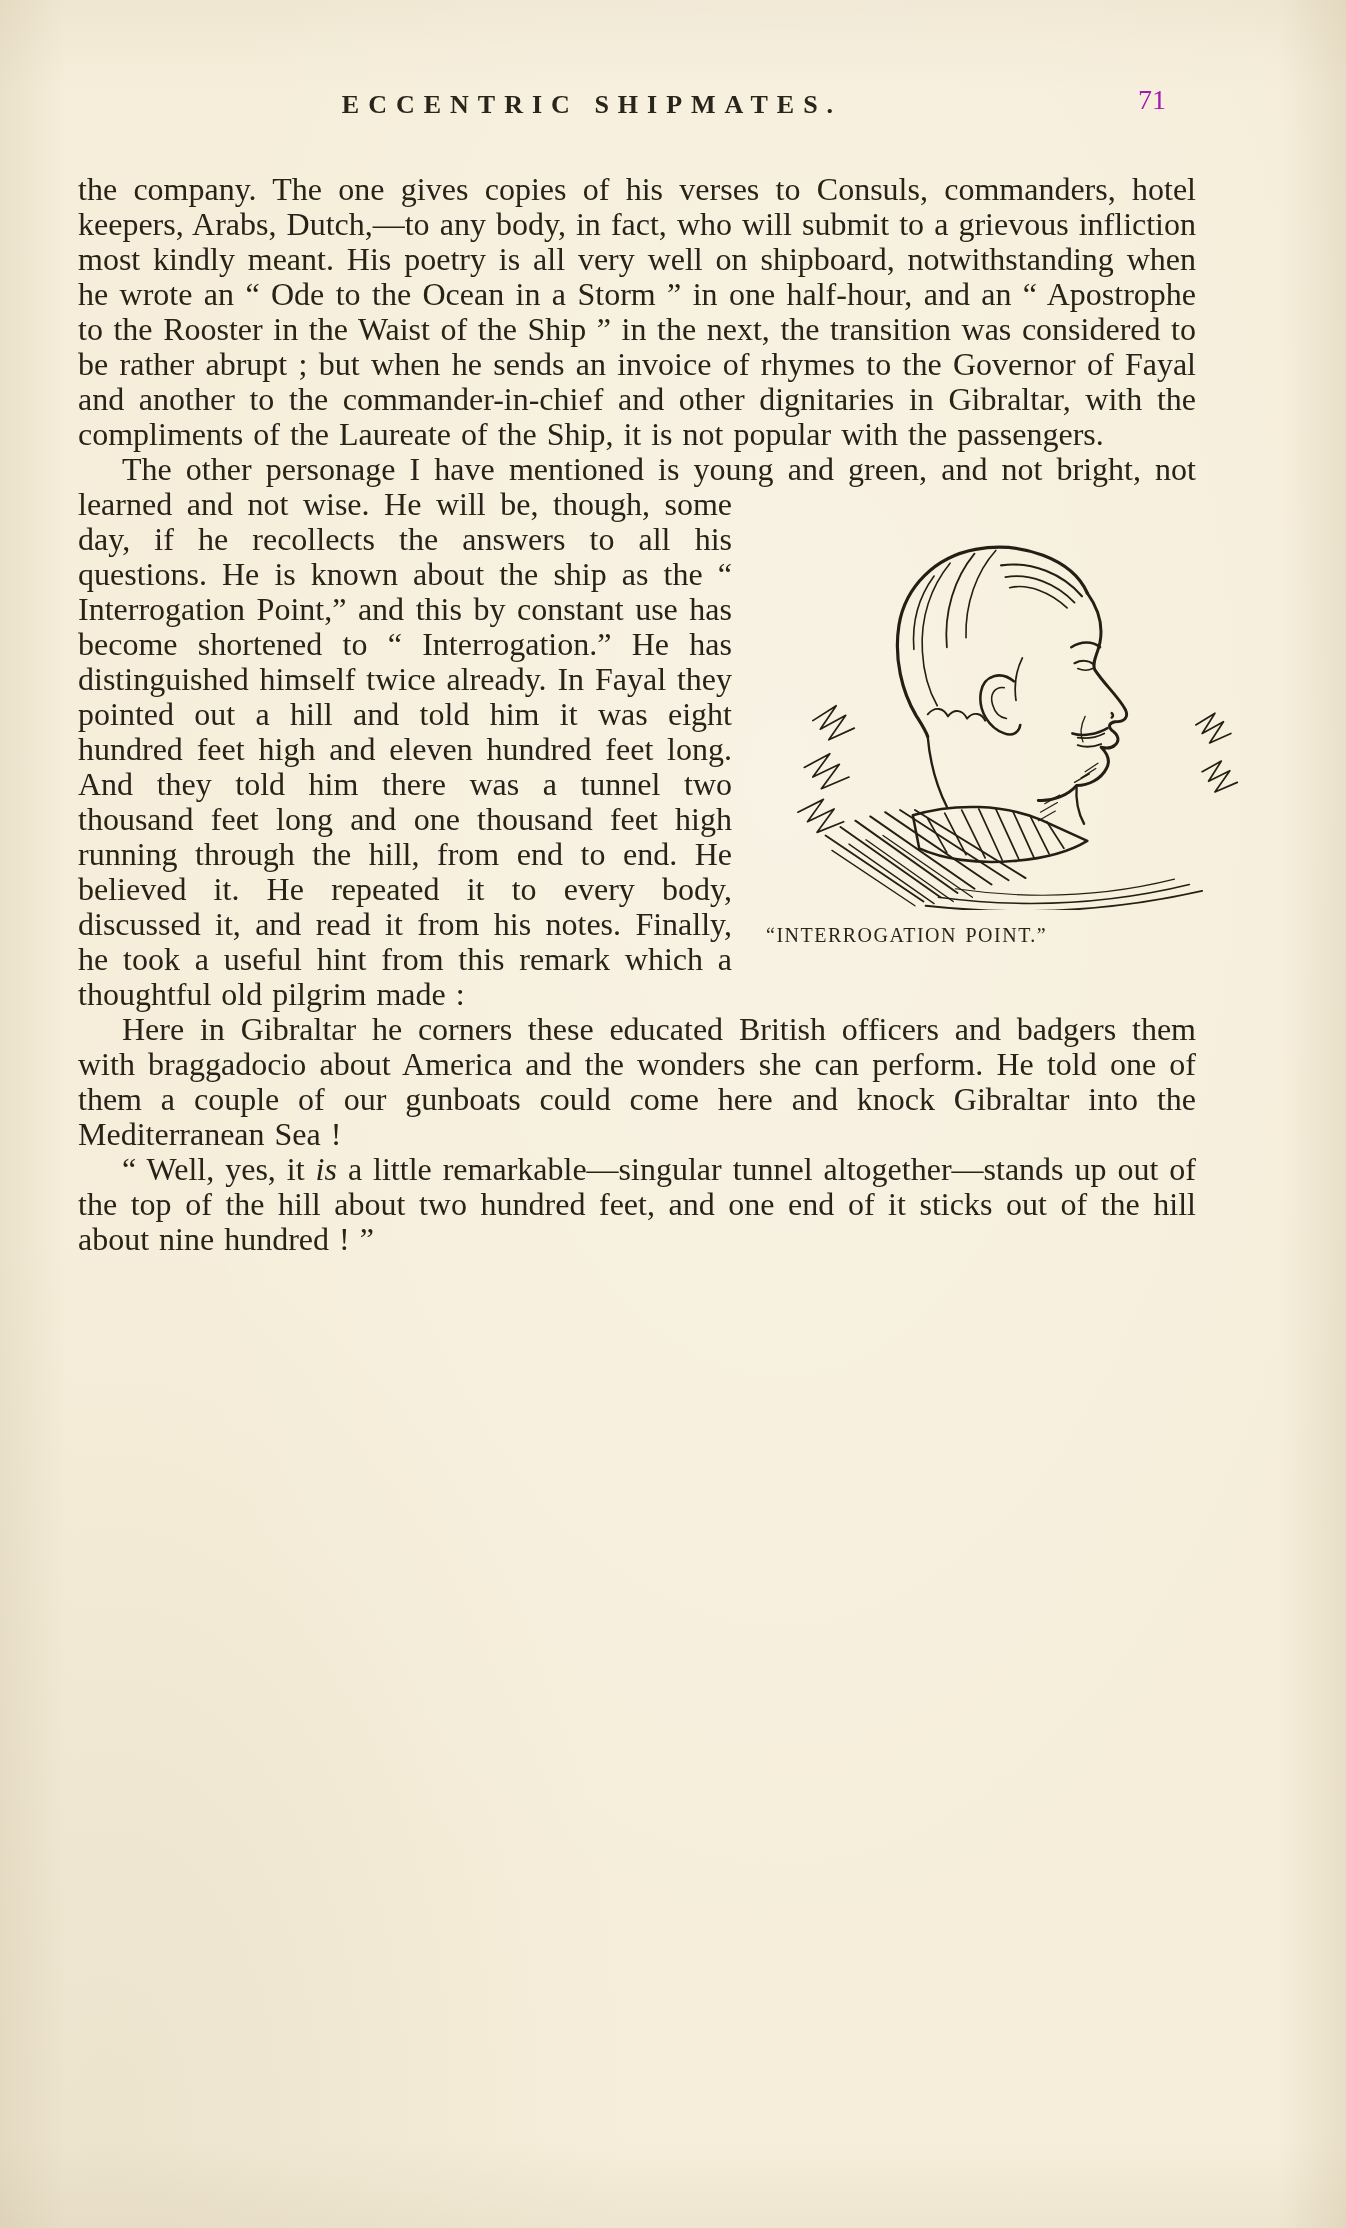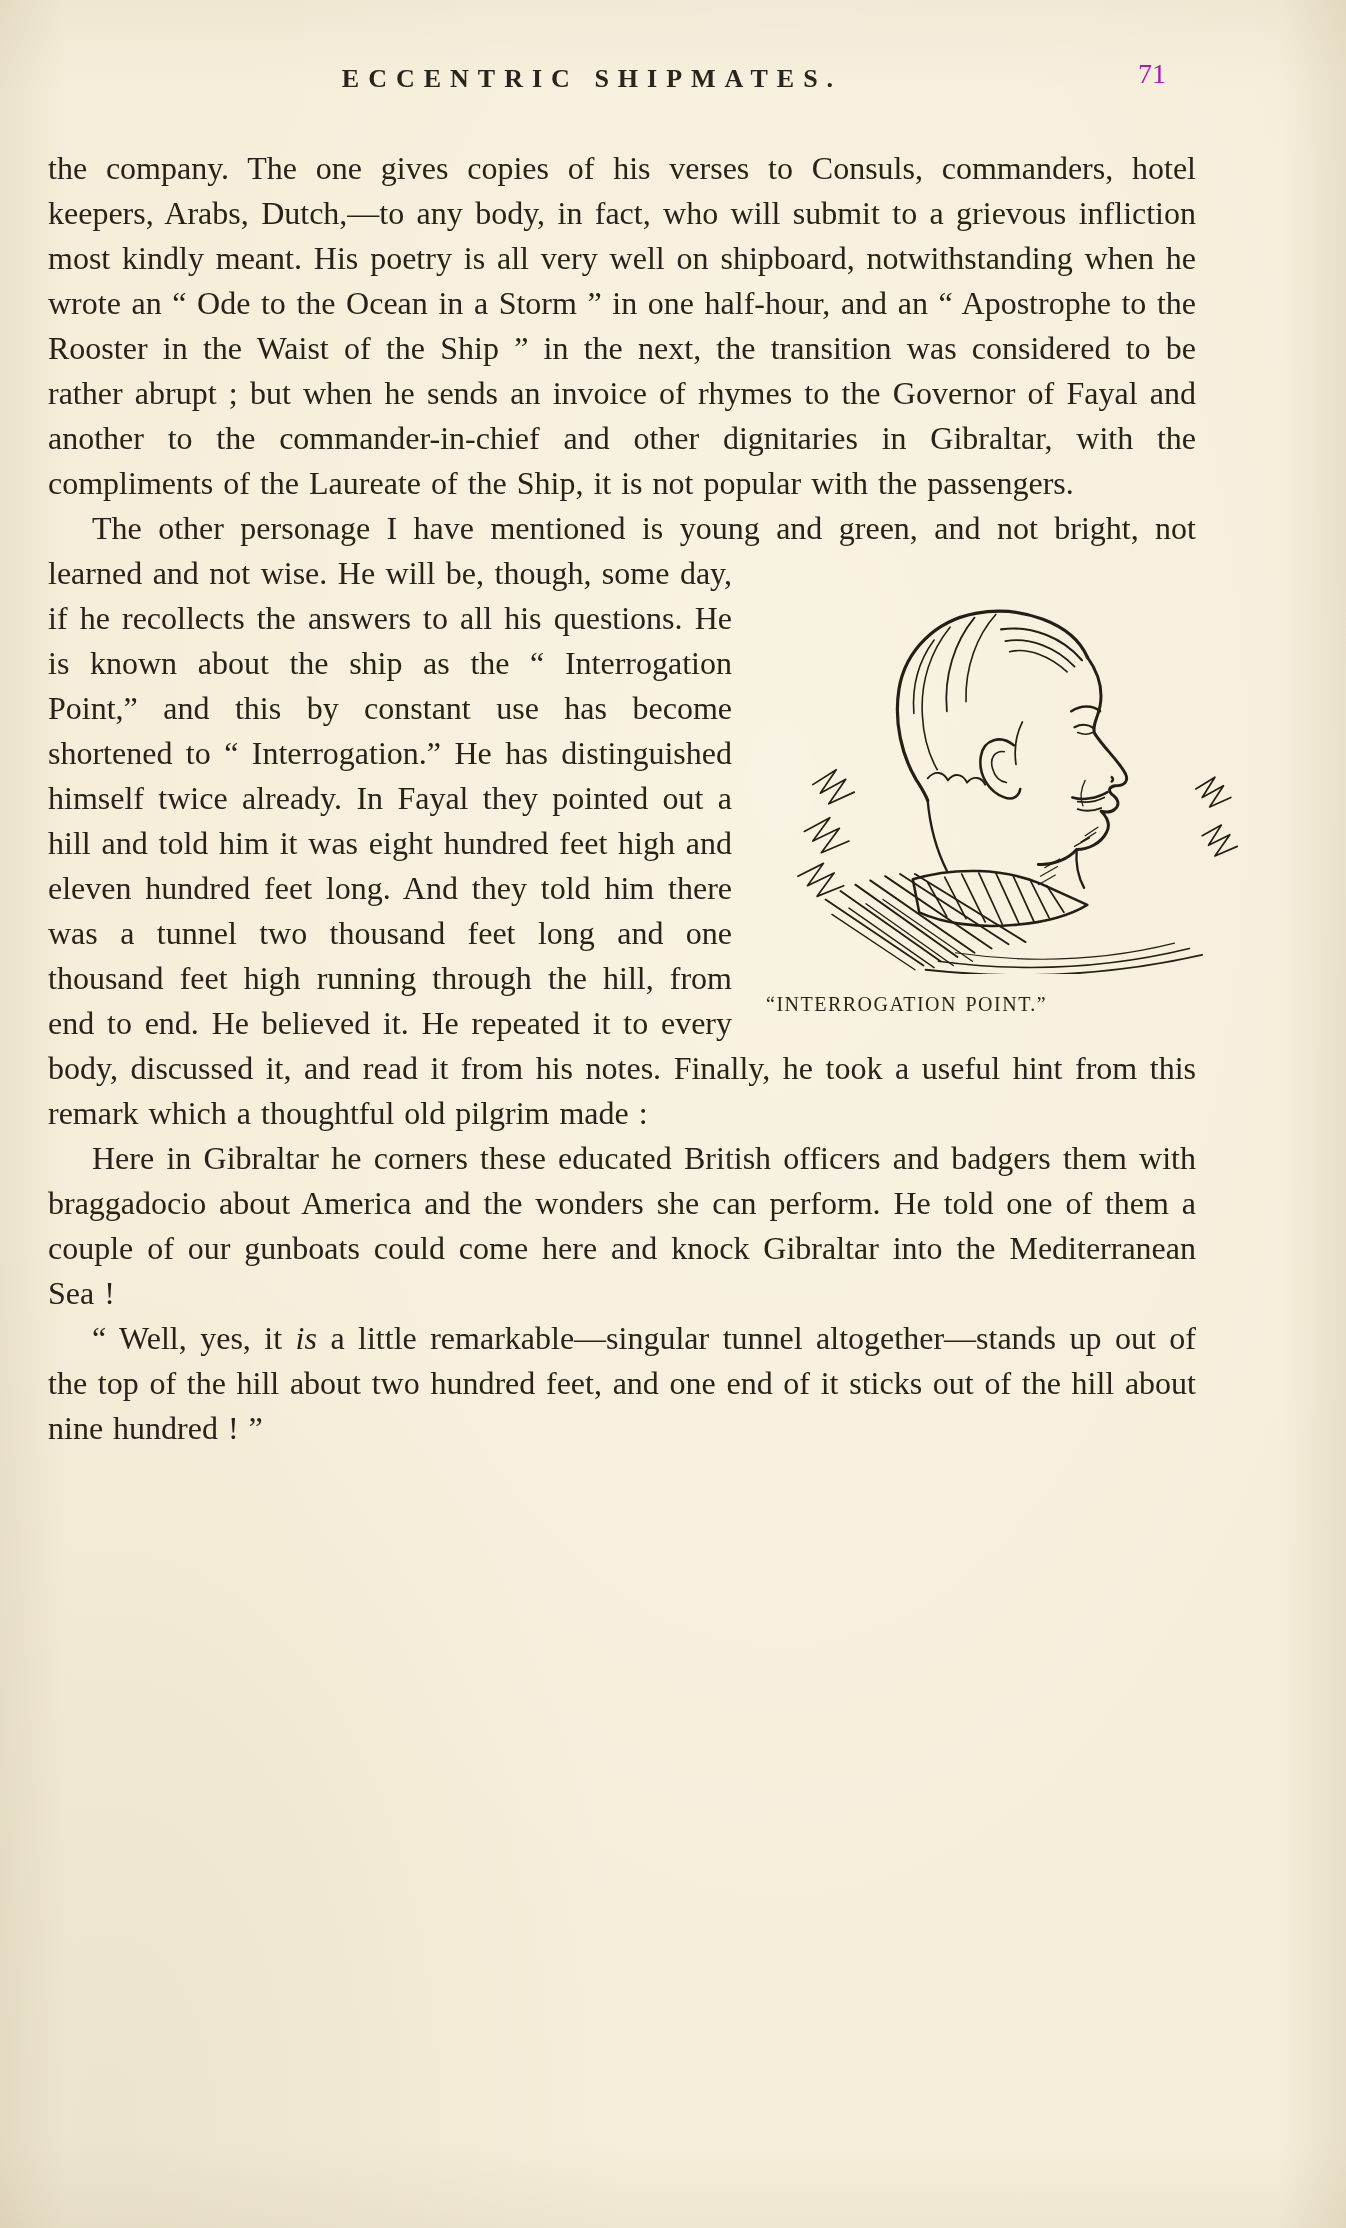--- a/index.html
+++ b/index.html
@@ -14,21 +14,21 @@
   .paper-texture {
     position: absolute; inset: 0; pointer-events: none;
     background:
       radial-gradient(ellipse at 58% 35%, rgba(255,255,255,0.28), rgba(255,255,255,0) 62%),
       radial-gradient(ellipse at 8% 95%, rgba(110,88,40,0.07), rgba(0,0,0,0) 30%),
       linear-gradient(90deg, rgba(120,95,45,0.09), rgba(0,0,0,0) 5%, rgba(0,0,0,0) 95%, rgba(120,95,45,0.11)),
       linear-gradient(180deg, rgba(120,95,45,0.05), rgba(0,0,0,0) 4%, rgba(0,0,0,0) 96%, rgba(120,95,45,0.06));
   }
   .page {
     position: relative;
-    padding: 62px 150px 0 48px;
+    padding: 88px 150px 0 48px;
   }
   .running-head {
     position: relative;
     height: 42px;
     margin-bottom: 42px;
   }
   .head-title {
     position: absolute;
     left: 50%;
     transform: translateX(-56%);
@@ -41,24 +41,25 @@
   }
   .page-number {
     position: absolute;
     right: 30px;
     top: -4px;
     font-size: 28px;
     color: #a21caf;
   }
   .body-text p {
     font-size: 32px;
-    line-height: 45px;
+    line-height: 35px;
     text-align: justify;
     word-spacing: 2px;
     color: #282218;
+    margin-left: 30px;
   }
   .indent { text-indent: 44px; }
   .figure-float {
     float: right;
     display: block;
     width: 500px;
     margin: 6px -70px 10px 34px;
   }
   .figure-float svg { display: block; width: 100%; height: auto; }
   .figure-caption {

